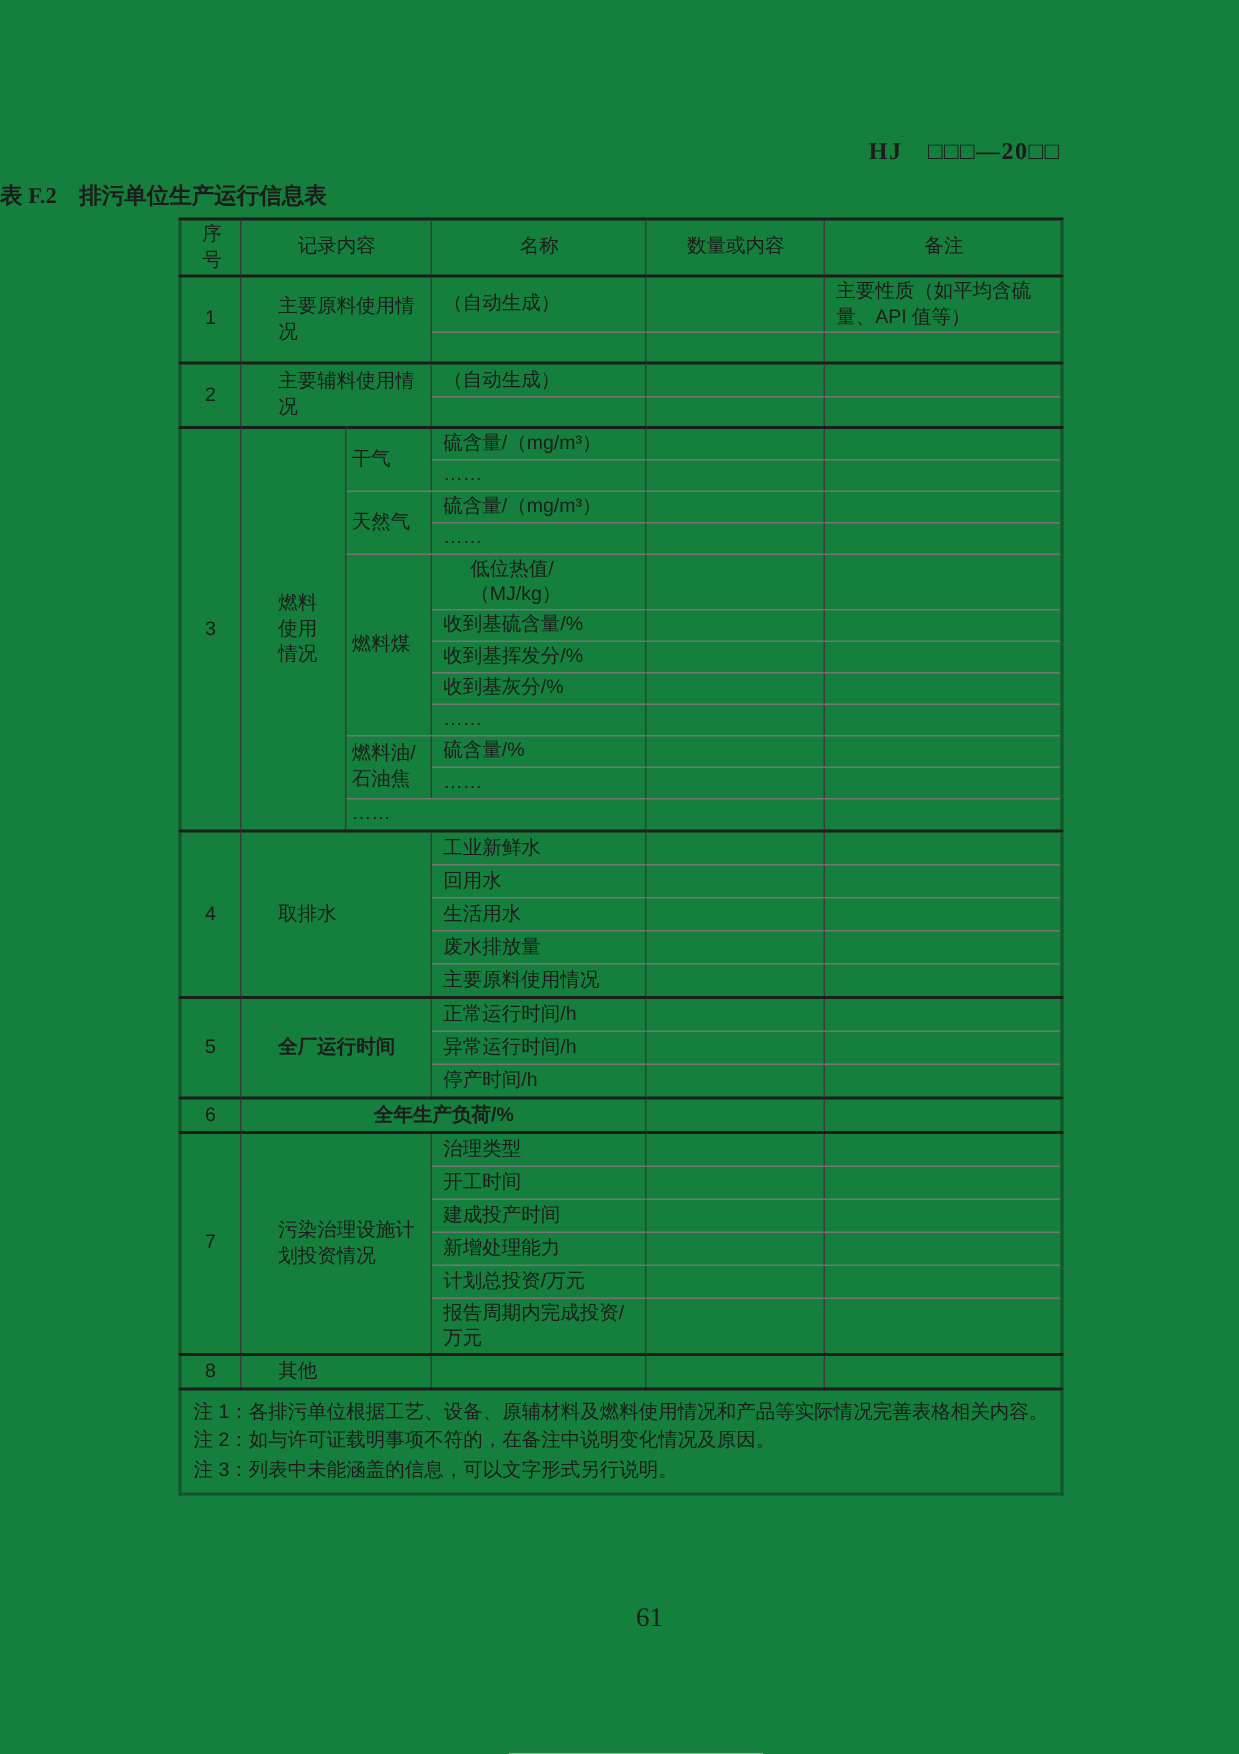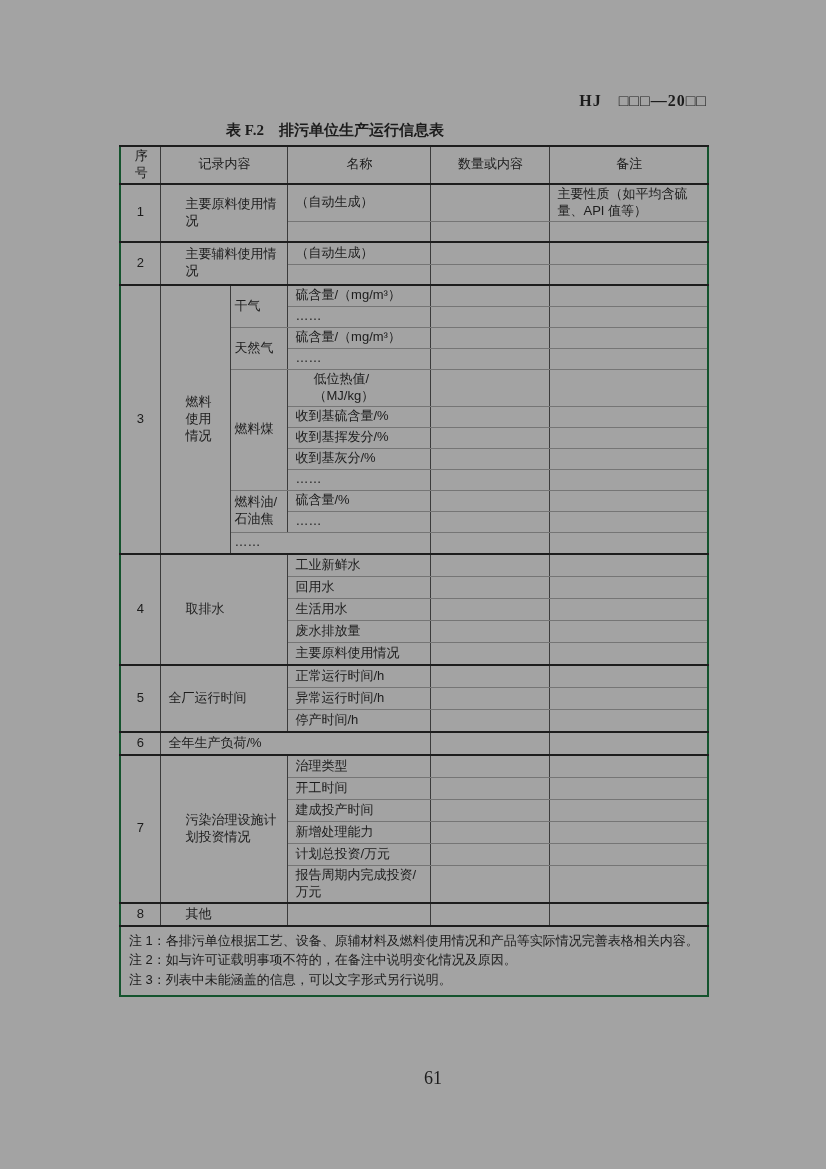--- a/index.html
+++ b/index.html
@@ -1,31 +1,31 @@
 <!DOCTYPE html>
 <html><head>
 <meta charset="utf-8">
 <style>
   html,body{margin:0;padding:0;background:#e8e8e8;}
   .page{
     position:relative;
     width:826px;height:1169px;
-    background:#a3a3a3;
+    background:#15803d;
     font-family:"Liberation Sans","DejaVu Sans",sans-serif;
     color:#1c1c1c;
     overflow:hidden;
   }
   .std-code{
     position:absolute;top:91px;right:119px;
     font-family:"Liberation Serif","DejaVu Serif",serif;
     font-weight:bold;font-size:16px;letter-spacing:1px;
   }
   .table-title{
     position:absolute;top:121px;left:0;width:670px;
-    text-align:center;
+    text-align:left;
     font-family:"Liberation Serif","DejaVu Serif",serif;
     font-weight:bold;font-size:15px;
   }
   table.main{
     position:absolute;left:119px;top:145px;
     width:588px;
     border-collapse:collapse;
     table-layout:fixed;
     border:2px solid #14532d;
   }
@@ -38,21 +38,21 @@
     line-height:1.3;
     padding:1px 6px 1px 8px;
     vertical-align:middle;
     overflow:hidden;
   }
   tr.grp td{border-top:2px solid #1d1d1d;}
   td.sn{text-align:center;padding:1px 2px;}
   td.hd{text-align:center;font-size:13px;}
   td.rec{padding-left:25px;}
   td.fuel{padding-left:4px;padding-right:2px;}
-  td.ctr{}
+  td.ctr{text-align:center;font-weight:bold;}
   td.indent{padding-left:26px;margin-left:48px;}
   
   tr.h22 td{height:22px;}
   tr.h36 td{height:34px;}
   tr.h19 td{height:17px;}
   tr.h21 td{height:19px;}
   tr.h20 td{height:18px;}
   td.notes{padding:4px 8px 6px 8px;}
   .note-line{line-height:1.5;font-size:13px;}
   .note-label{font-weight:normal;}

